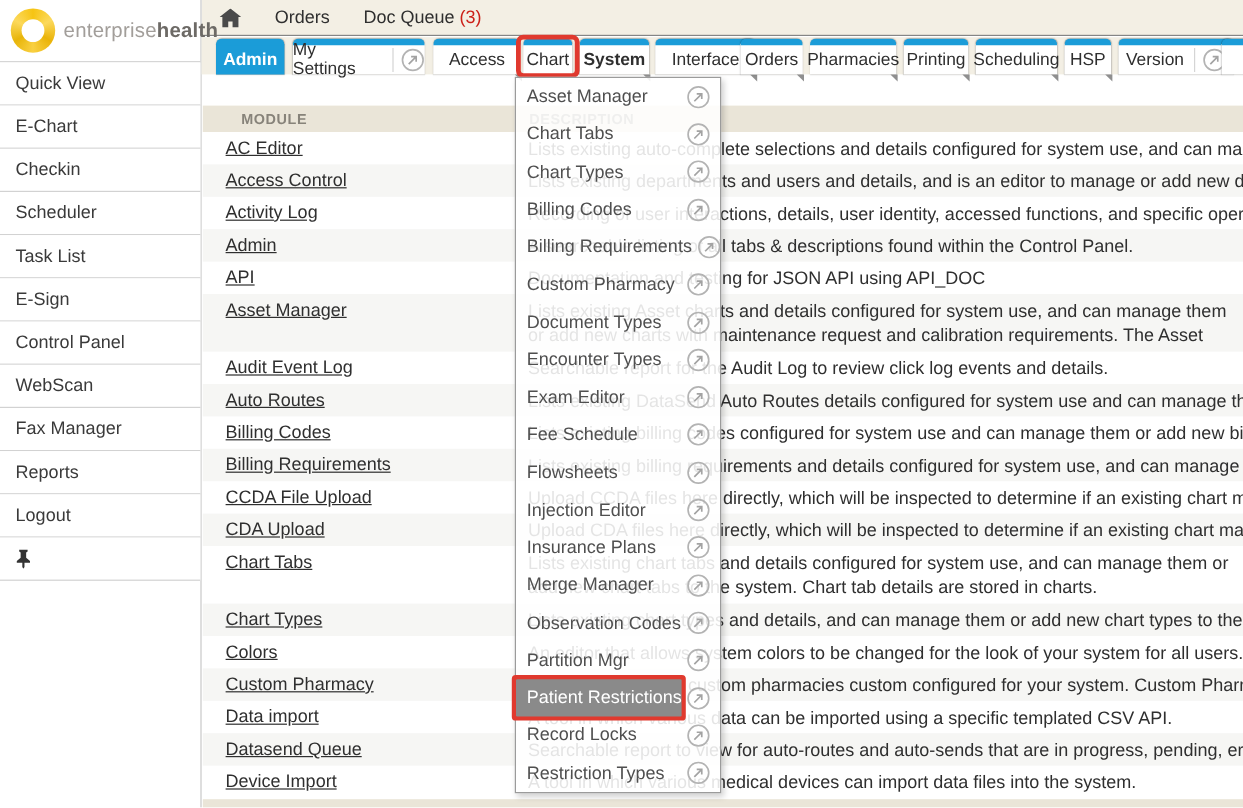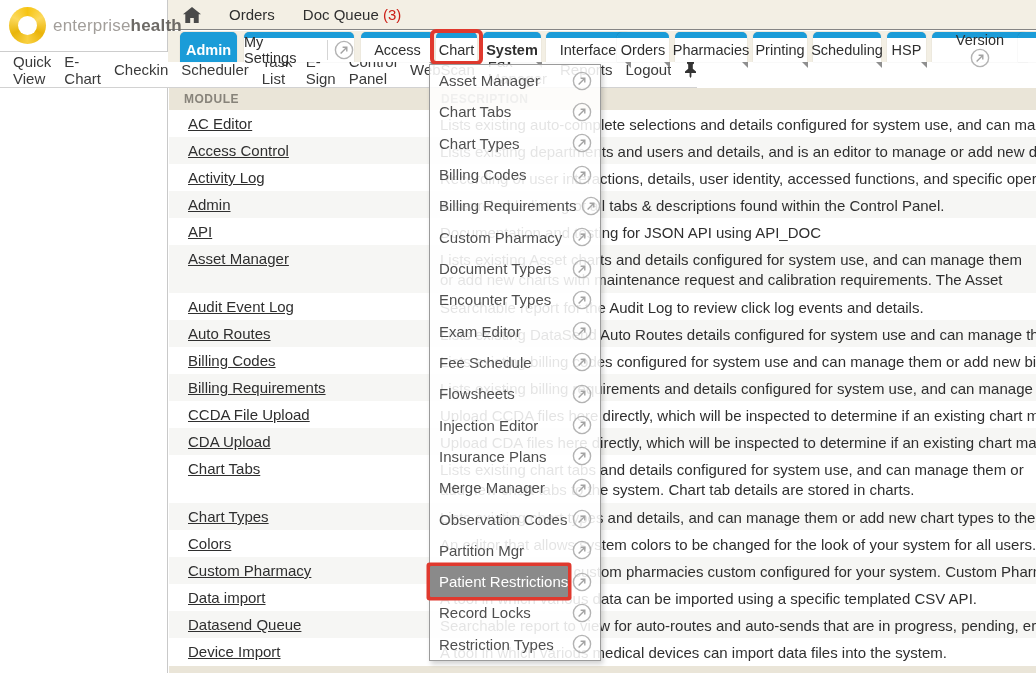--- a/index.html
+++ b/index.html
@@ -8,21 +8,21 @@
 
   
   .left-panel{position:absolute;left:0;top:0;width:168px;height:673px;background:#fff;border-right:1px solid #c9c9c9;box-sizing:border-box;z-index:5;}
   .logo-block{height:52px;border-bottom:1px solid #cdcdcd;display:flex;align-items:center;padding-left:9px;box-sizing:border-box;}
   .sun{position:relative;width:37px;height:37px;border-radius:50%;
        background:conic-gradient(#f6c413,#fcd95c,#eab308,#f9d041,#e8b50a,#fcd95c,#f6c413);flex:0 0 auto;}
   .sun::before{content:"";position:absolute;left:9px;top:9px;width:19px;height:19px;border-radius:50%;background:#fff;}
   .brand{margin-left:7px;font-size:17px;letter-spacing:.2px;white-space:nowrap;}
   .brand .lt{color:#a29e9a;font-weight:400;}
   .brand .bd{color:#6d6a66;font-weight:700;}
-  .side-list{display:flex;flex-direction:row;justify-content:space-between;}
+  .side-list{display:flex;flex-direction:column;justify-content:space-between;}
   .side-item{height:35px;display:flex;align-items:center;padding-left:13px;font-size:15px;color:#3a3a3a;border-bottom:1px solid #d2d2d2;cursor:pointer;background:#fff;}
   .side-item.pin-row{color:#333;}
   .pin-svg{width:13px;height:16px;display:block;}
 
   
   .topbar{position:absolute;left:168px;top:0;width:868px;height:30px;background:#f3efe4;border-bottom:1px solid #858585;box-sizing:border-box;display:flex;align-items:center;z-index:4;}
   .home-btn{margin-left:15px;display:flex;align-items:center;cursor:pointer;}
   .topbar-link{margin-left:28px;font-size:15px;color:#2f2f2f;cursor:pointer;white-space:nowrap;}
   .topbar-link .badge{color:#cc2018;}
 
@@ -32,21 +32,21 @@
   .tab.active{background:#1b9cd8;color:#fff;font-weight:700;border-top-color:#1b9cd8;}
   .tab .fold{position:absolute;right:-1px;bottom:-6px;width:0;height:0;border-top:6px solid #8f8f8f;border-left:6px solid transparent;}
   .tab .tab-sep{width:1px;height:20px;background:#d5d5d5;margin:0 6px 0 8px;}
   .popout{width:20px;height:20px;flex:0 0 auto;display:block;}
   .tab.annotated::after{content:"";position:absolute;left:-6px;right:-6px;top:-9px;bottom:-3px;border:4px solid #e0392e;border-radius:6px;pointer-events:none;z-index:60;}
 
   
   .content{position:absolute;left:169px;top:62px;width:867px;height:611px;background:#fff;}
   .tbl-header{position:absolute;left:0;top:26px;width:867px;height:22px;background:#eae5d8;display:flex;align-items:center;}
   .th{font-size:12px;font-weight:700;color:#87837a;letter-spacing:.5px;}
-  .th.module{padding-left:15px;width:249px;box-sizing:border-box;}
+  .th.module{padding-left:32px;width:249px;box-sizing:border-box;}
   .th.desc{padding-left:23px;}
   .tbl-rows{position:absolute;left:0;top:48px;width:867px;}
   .row{display:flex;width:867px;height:27px;overflow:hidden;box-sizing:border-box;}
   .row.two{height:48px;}
   .row.alt{background:#f6f6f4;}
   .cell-mod{width:271px;flex:0 0 271px;padding:5px 0 0 19px;box-sizing:border-box;}
   .cell-mod a{font-size:15px;color:#2f2f2f;text-decoration:underline;cursor:pointer;white-space:nowrap;}
   .cell-desc{flex:1;padding-top:5px;font-size:15px;color:#2f2f2f;line-height:20px;white-space:nowrap;overflow:hidden;}
   .row.two .cell-desc{white-space:normal;}
   .tbl-footer{position:absolute;left:0;bottom:0;width:867px;height:7px;background:#eae5d8;}
@@ -170,21 +170,21 @@
         <span class="fold"></span>
       </div>
       <div class="tab" style="left: 645px; width: 68px;">
         <span>Scheduling</span>
         <span class="fold"></span>
       </div>
       <div class="tab" style="left: 719px; width: 39px;">
         <span>HSP</span>
         <span class="fold"></span>
       </div>
-      <div class="tab" style="left: 764px; width: 96px; flex-direction: column;">
+      <div class="tab" style="left: 764px; width: 96px;">
         <span>Version</span>
         <span class="tab-sep"></span>
         <span style="display: flex;">
           <svg class="popout" viewBox="0 0 20 20">
             <circle cx="10" cy="10" r="8.6" fill="none" stroke="#b3b3b3" stroke-width="1.4"></circle>
             <path d="M6.6 13.4 L12.6 7.4 M8.6 7.2 H12.8 V11.4" fill="none" stroke="#a3a3a3" stroke-width="1.4"></path>
           </svg>
         </span>
       </div>
       <div class="tab" style="left: 850px; width: 34px;"></div>

